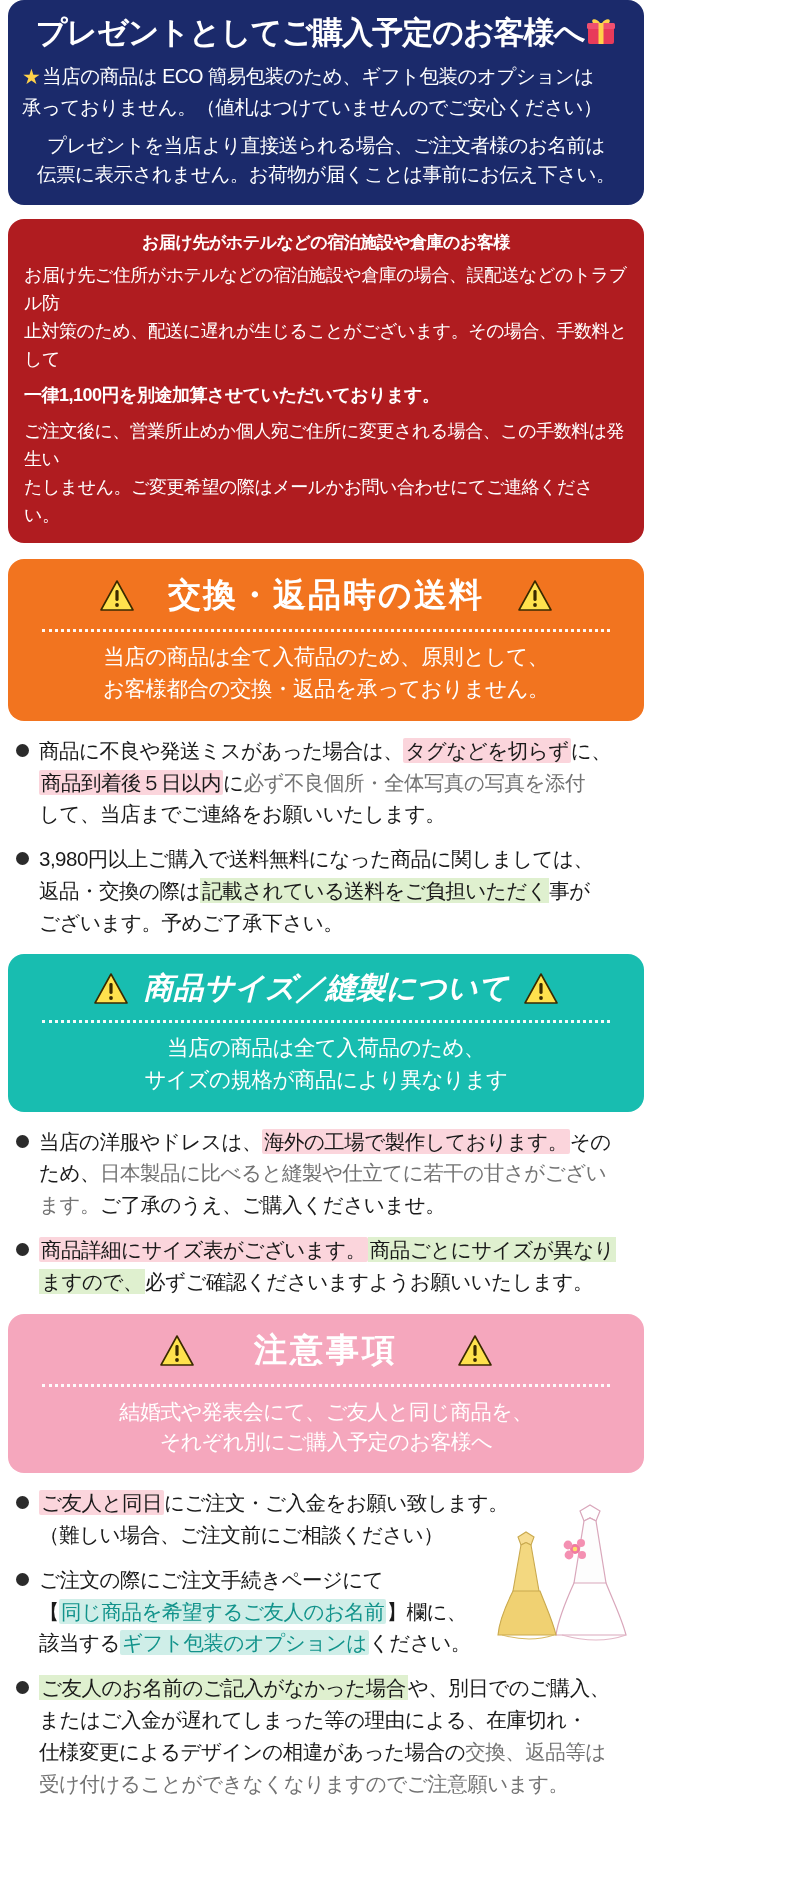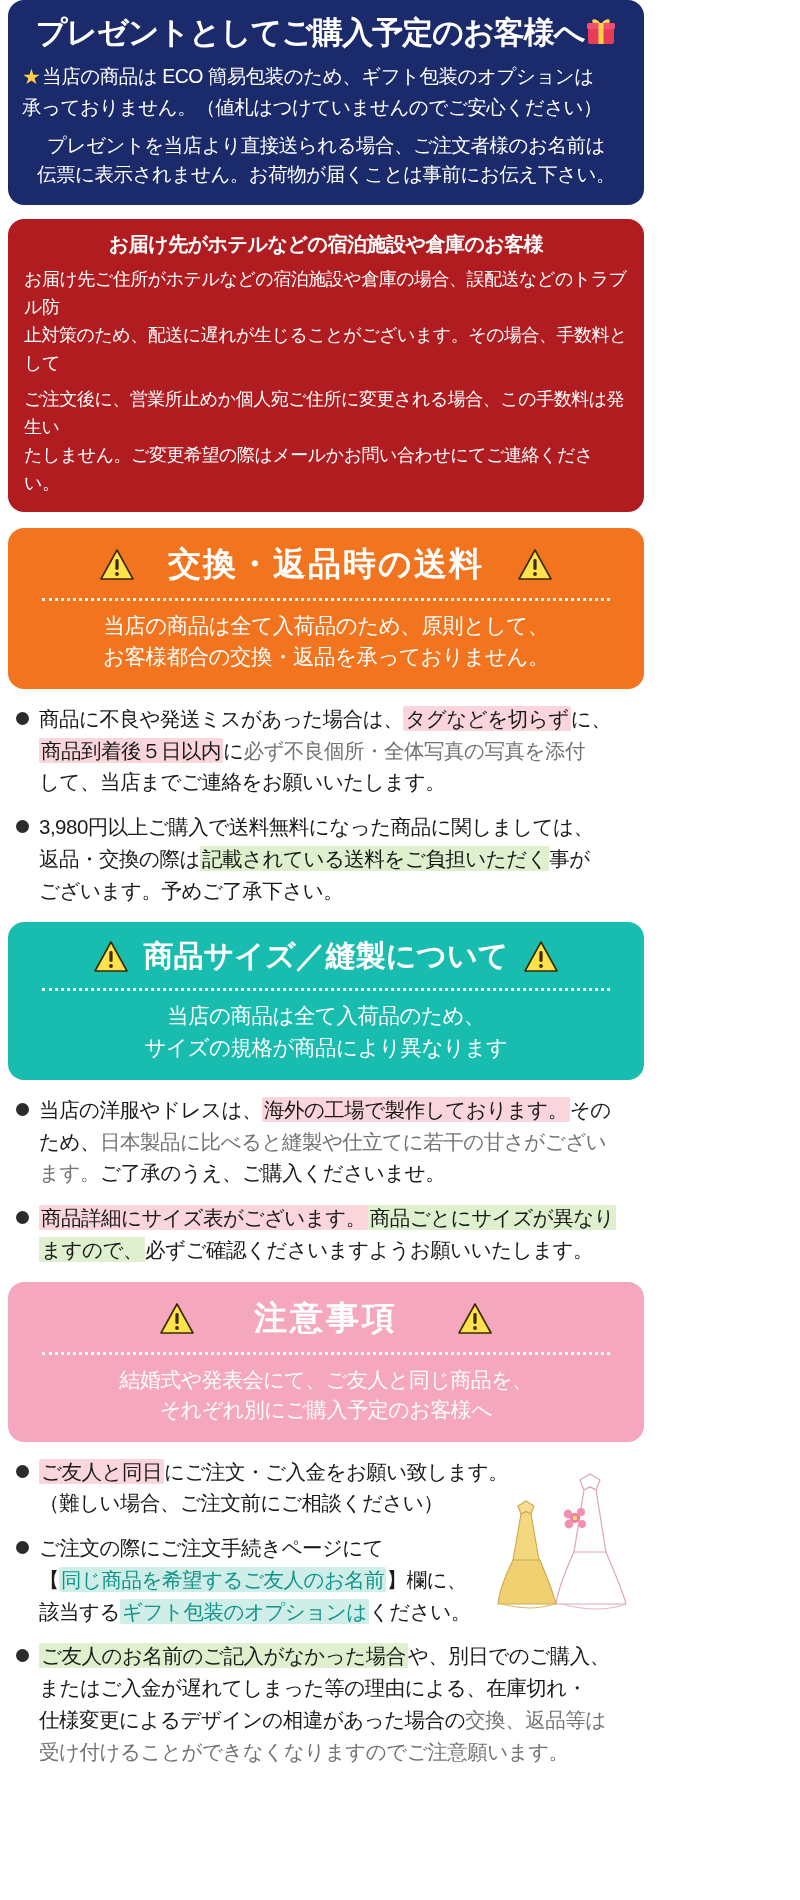--- a/index.html
+++ b/index.html
@@ -63,21 +63,21 @@
   .darkred{
     background:#b01c20;
     color:#ffffff;
     border-radius:16px;
     margin:14px 8px 0 8px;
     padding:10px 16px 14px 16px;
     box-sizing:border-box;
   }
   .darkred-title{
     text-align:center;
-    font-size:20px;
+    font-size:17px;
     font-weight:bold;
     letter-spacing:-0.5px;
     padding:2px 0 8px 0;
     font-family:Liberation Mono, monospace;
   }
   .darkred p{
     margin:0 0 8px 0;
     font-size:18px;
     line-height:1.55;
     letter-spacing:-0.5px;
@@ -153,21 +153,21 @@
   .teal{
     background:#18bdb0;
     color:#ffffff;
     border-radius:16px;
     margin:16px 8px 0 8px;
     padding:14px 10px 16px 10px;
     box-sizing:border-box;
     text-align:center;
   }
   .teal .hdr-title{font-size:30px;letter-spacing:0px;}
-  .teal .hdr-row{gap:16px;}
+  .teal .hdr-row{gap:16px;font-style:italic;}
 
   
   .pink{
     background:#f5a7bd;
     color:#ffffff;
     border-radius:16px;
     margin:16px 8px 0 8px;
     padding:14px 10px 16px 10px;
     box-sizing:border-box;
     text-align:center;
@@ -216,20 +216,21 @@
       <span>伝票に表示されません。お荷物が届くことは事前にお伝え下さい。</span>
     </div>
   </div>
 
   <div class="darkred">
     <div class="darkred-title">お届け先がホテルなどの宿泊施設や倉庫のお客様</div>
     <p>
       <span>お届け先ご住所がホテルなどの宿泊施設や倉庫の場合、誤配送などのトラブル防</span><br>
       <span>止対策のため、配送に遅れが生じることがございます。その場合、手数料として</span>
     </p>
+    <p class="strong-line">一律1,100円を別途加算させていただいております。</p>
     <p>
       <span>ご注文後に、営業所止めか個人宛ご住所に変更される場合、この手数料は発生い</span><br>
       <span>たしません。ご変更希望の際はメールかお問い合わせにてご連絡ください。</span>
     </p>
   </div>
 
   <div class="orange">
     <div class="hdr-row">
       <span class="warn">
         <svg width="34" height="31" viewBox="0 0 34 31">

